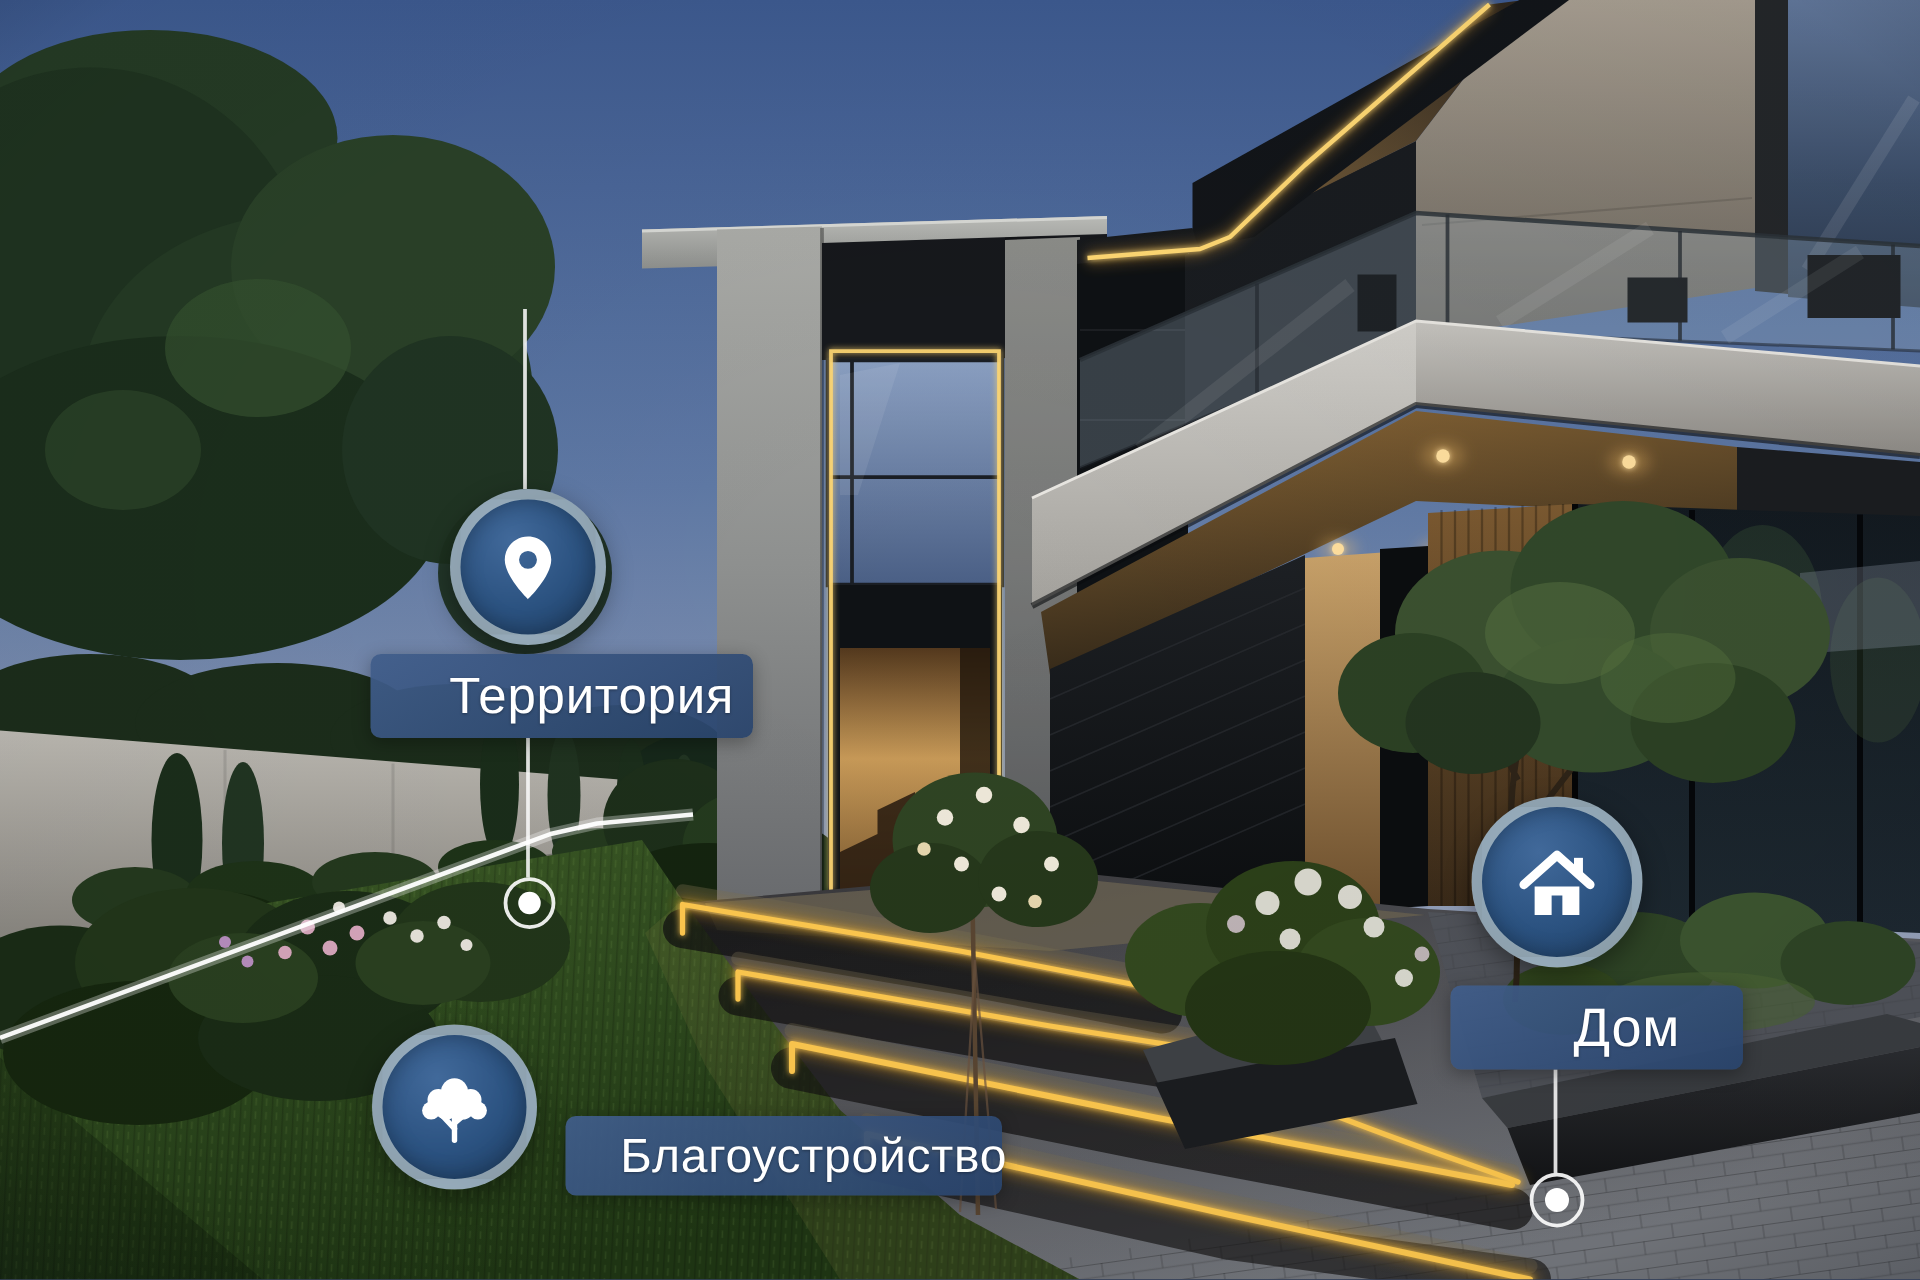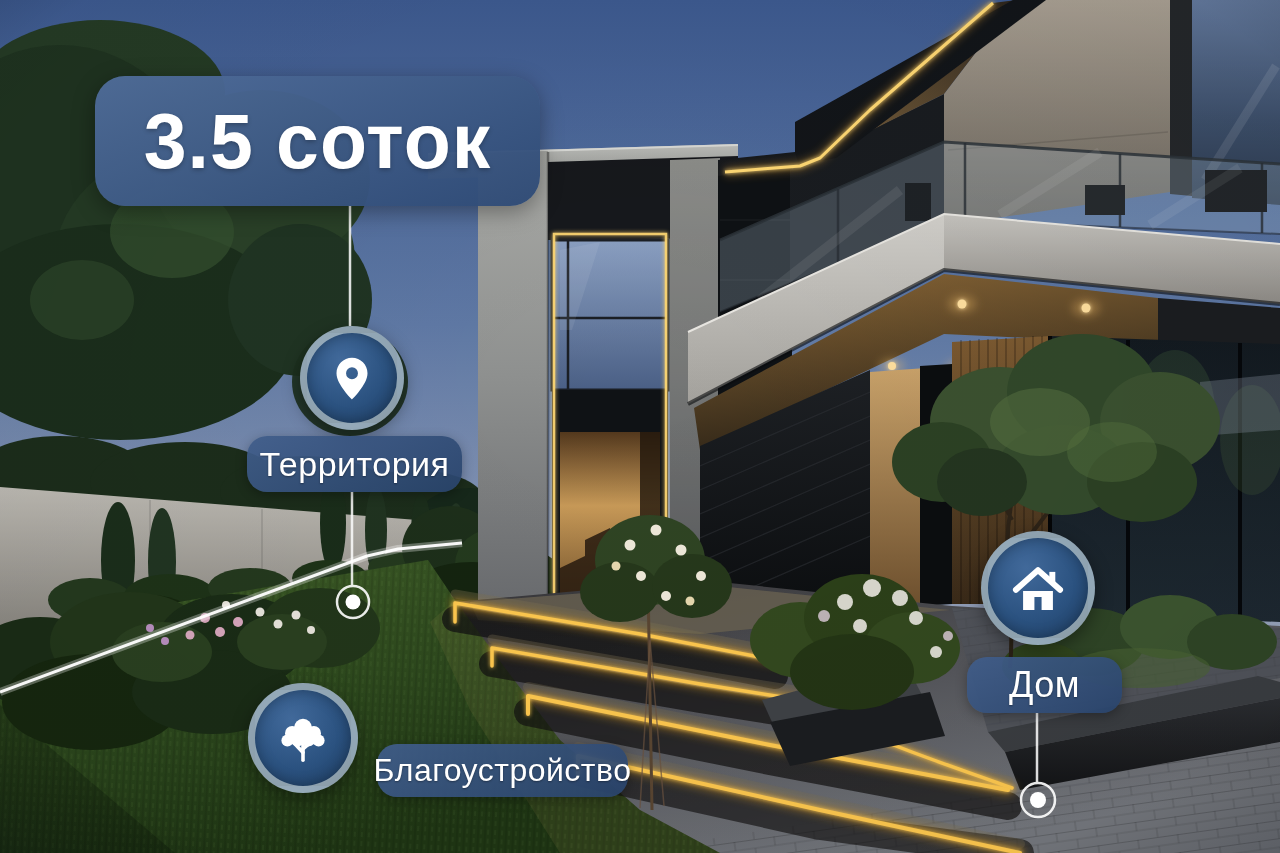--- a/index.html
+++ b/index.html
@@ -9,24 +9,24 @@
   #stage svg.annot{position:absolute;left:0;top:0;z-index:3;pointer-events:none;}
   .marker{position:absolute;z-index:4;border-radius:50%;box-sizing:border-box;
           border:7px solid rgba(227,233,223,.55);
           background:radial-gradient(circle at 38% 30%, #41699a 0%, #2b5280 55%, #1d3c60 100%);
           box-shadow:0 6px 18px rgba(0,0,0,.38), inset 0 0 14px rgba(0,0,0,.28);
           display:flex;align-items:center;justify-content:center;}
   #territory-marker{left:300px;top:326px;width:104px;height:104px;}
   #landscaping-marker{left:248px;top:683px;width:110px;height:110px;}
   #house-marker{left:981px;top:531px;width:114px;height:114px;}
   .pill{position:absolute;z-index:5;display:flex;align-items:center;justify-content:center;
-        color:#fff;border-radius:20px;
+        color:#fff;border-radius:7px;
         background:linear-gradient(150deg, rgba(64,93,138,.93), rgba(41,68,108,.93));
         box-shadow:0 3px 12px rgba(0,0,0,.3);text-shadow:0 1px 2px rgba(0,0,0,.35);
-        letter-spacing:.5px;white-space:nowrap;}
+        letter-spacing:.5px;white-space:nowrap;padding-left:40px;}
   #territory-label{left:247px;top:436px;width:215px;height:56px;font-size:34px;}
   #landscaping-label{left:377px;top:744px;width:251px;height:53px;font-size:32px;}
   #house-label{left:967px;top:657px;width:155px;height:56px;font-size:36px;}
   #area-badge{position:absolute;z-index:5;left:95px;top:76px;width:445px;height:130px;
         border-radius:30px;display:flex;align-items:center;justify-content:center;
         background:linear-gradient(160deg, rgba(79,108,153,.96) 0%, rgba(46,74,117,.96) 100%);
         box-shadow:0 6px 22px rgba(0,0,0,.35);color:#fff;font-size:77px;font-weight:700;
         letter-spacing:1px;text-shadow:0 2px 4px rgba(0,0,0,.25);}
 </style>
 </head>
@@ -417,23 +417,20 @@
  <g>
   <circle cx="353" cy="602" r="16" fill="none" stroke="rgba(255,255,255,.9)" stroke-width="2.5"></circle>
   <circle cx="353" cy="602" r="7.5" fill="#ffffff"></circle>
  </g>
  <g>
   <circle cx="1038" cy="800" r="17" fill="none" stroke="rgba(255,255,255,.9)" stroke-width="2.5"></circle>
   <circle cx="1038" cy="800" r="8" fill="#ffffff"></circle>
  </g>
 </svg>
 
-<div id="area-badge">
-  <span>3.5 соток</span>
-</div>
 
 <div class="marker" id="territory-marker">
   <svg width="62" height="62" viewBox="0 0 104 104">
     <path fill="#ffffff" fill-rule="evenodd" d="M52,18c-14.4,0-26,11.6-26,26 0,19 26,44 26,44s26,-25 26,-44c0,-14.4-11.6,-26-26,-26zm0,36a10,10 0 110-20 10,10 0 010,20z"></path>
   </svg>
 </div>
 
 <div class="marker" id="landscaping-marker">
   <svg width="66" height="66" viewBox="0 0 110 110">
     <g fill="#ffffff">

